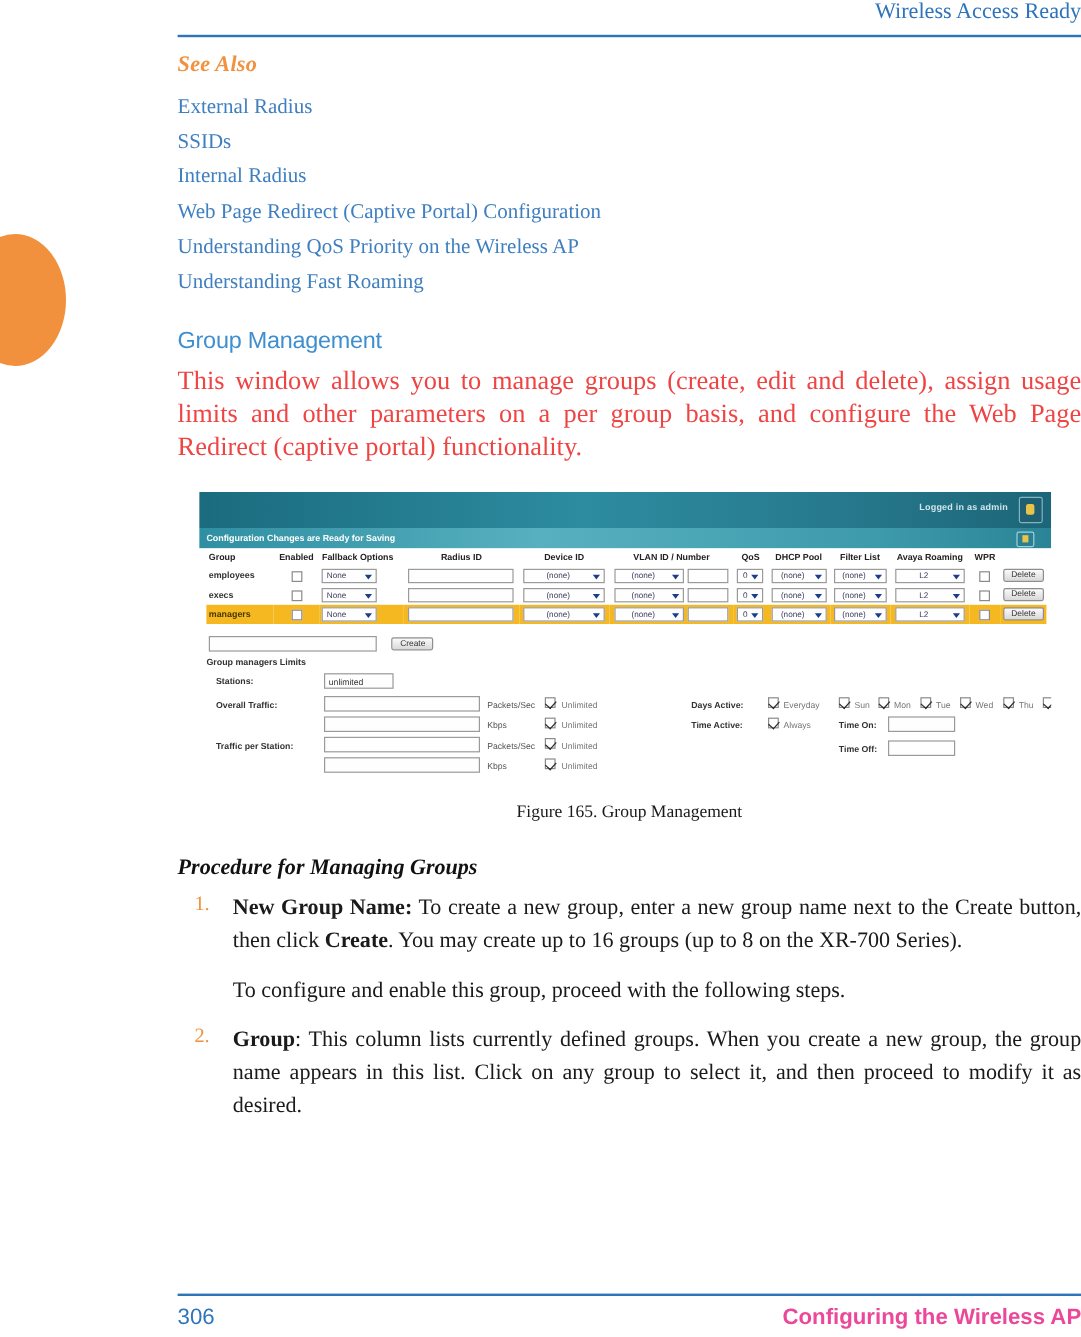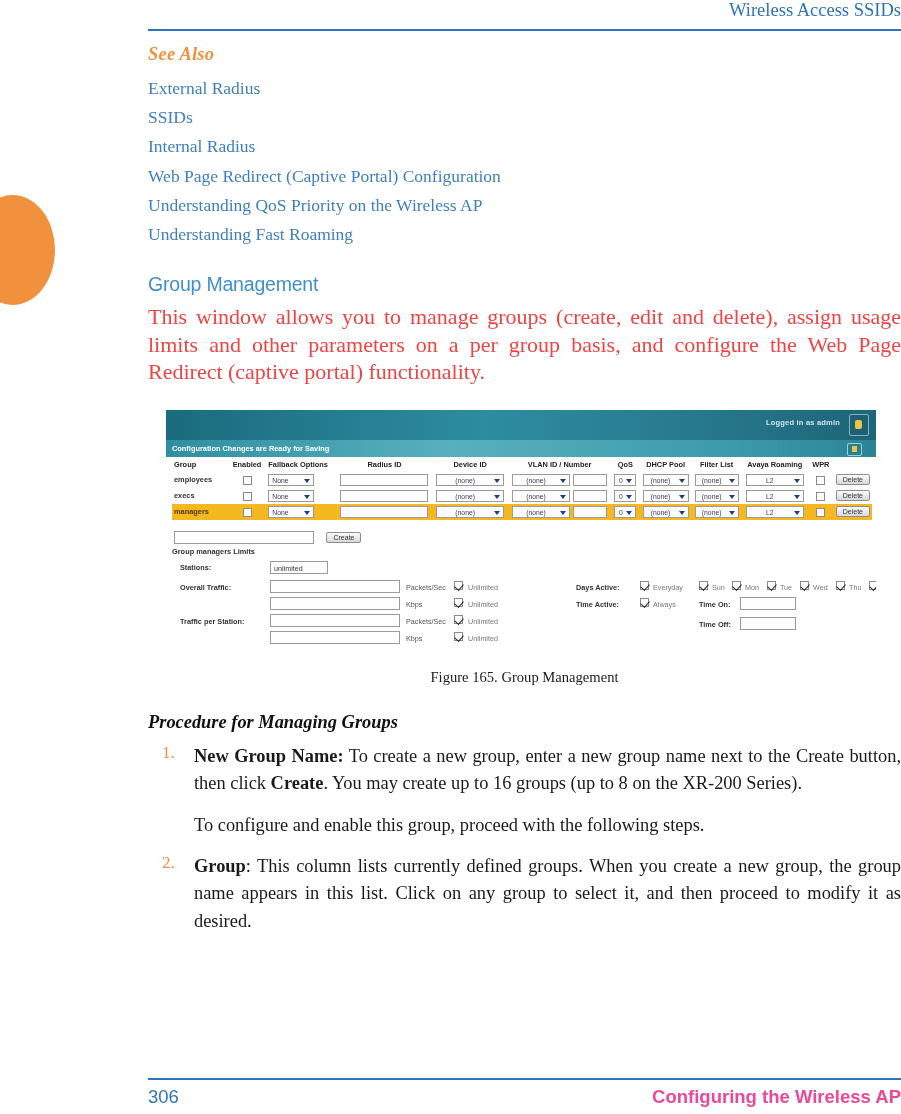--- a/index.html
+++ b/index.html
@@ -420,21 +420,21 @@
   }
 </style>
 </head>
 <body>
 
 <div class="page">
 
   <div class="thumb-tab"></div>
 
   <div class="hdr">
-    <div class="hdr-title">Wireless Access SSIDs</div>
+    <div class="hdr-title">Wireless Access Ready</div>
     <div class="hdr-rule"></div>
   </div>
 
   <div class="content">
 
     <div class="see-also">See Also</div>
 
     <div class="xref">External Radius</div>
     <div class="xref">SSIDs</div>
     <div class="xref">Internal Radius</div>
@@ -592,21 +592,21 @@
         </div>
       </div>
 
       <div class="fig-cap">Figure 165. Group Management</div>
     </div>
 
     <div class="proc-title">Procedure for Managing Groups</div>
 
     <div class="step">
       <div class="step-num">1.</div>
-      <div class="step-body"><b>New Group Name:</b><span> To create a new group, enter a new group name next to the Create button, then click </span><b>Create</b><span>. You may create up to 16 groups (up to 8 on the XR-200 Series).</span></div>
+      <div class="step-body"><b>New Group Name:</b><span> To create a new group, enter a new group name next to the Create button, then click </span><b>Create</b><span>. You may create up to 16 groups (up to 8 on the XR-700 Series).</span></div>
     </div>
 
     <div class="indent-para">To configure and enable this group, proceed with the following steps.</div>
 
     <div class="step">
       <div class="step-num">2.</div>
       <div class="step-body"><b>Group</b><span>: This column lists currently defined groups. When you create a new group, the group name appears in this list. Click on any group to select it, and then proceed to modify it as desired.</span></div>
     </div>
 
   </div>

